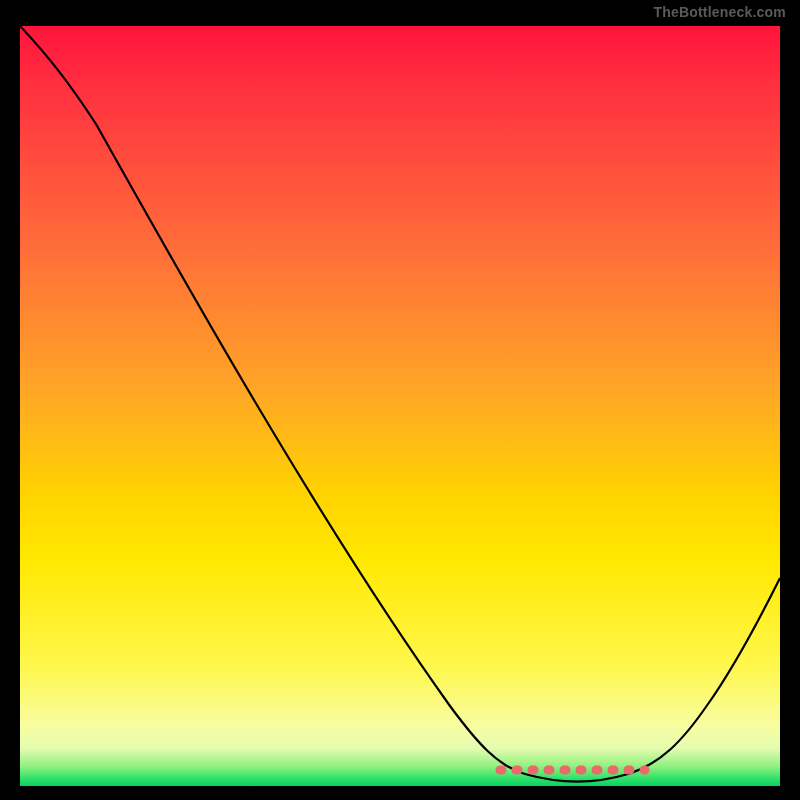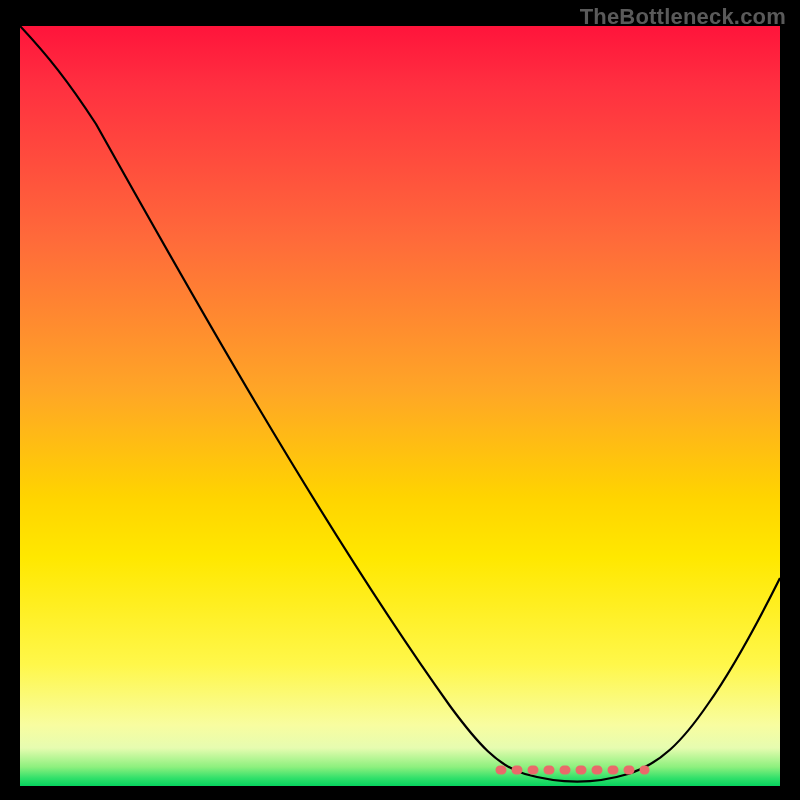--- a/index.html
+++ b/index.html
@@ -8,21 +8,21 @@
     position: relative;
     width: 800px;
     height: 800px;
     background: #000;
   }
   .watermark {
     position: absolute;
     top: 4px;
     right: 14px;
     font-family: Arial, Helvetica, sans-serif;
-    font-size: 22px;
+    font-size: 14px;
     font-weight: 600;
     color: #5a5a5a;
     letter-spacing: 0.2px;
     z-index: 5;
   }
   .plot {
     position: absolute;
     left: 20px;
     top: 26px;
     width: 760px;

